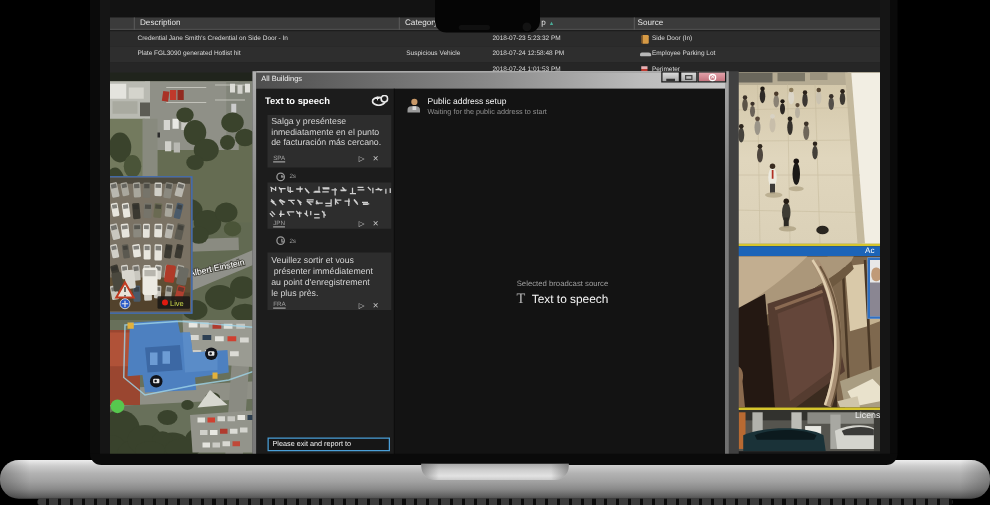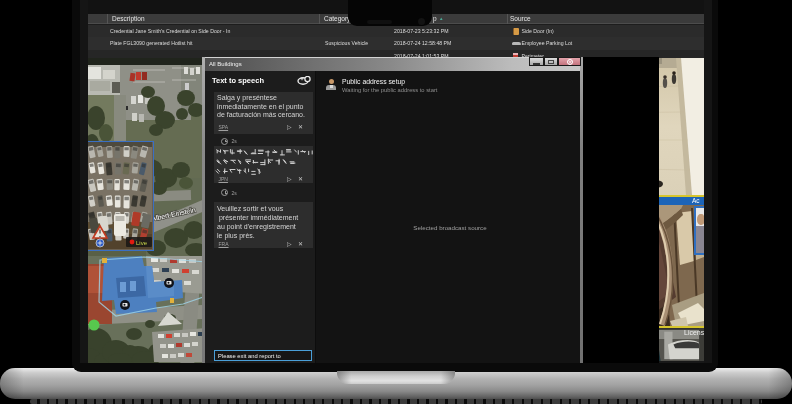--- a/index.html
+++ b/index.html
@@ -593,21 +593,21 @@
     <path d="M90 18 C100 14 112 14 118 17 L118 22 L92 22 Z" fill="#3a3a38"></path>
   </svg>
   </div>
   <div class="abs" style="left:596px; top:329px; color:#f0f0f0; font-size:7px;">Licens</div>
 
   <div class="abs" style="left:606px; top:206px; width:12px; height:49px; border:2px solid #2f6fc0; background:#e8e8e8;">
       <div class="abs" style="left:1px; top:6px; width:8px; height:11px; background:#c09a78; border-radius:45%;"></div>
       <div class="abs" style="left:0; top:18px; width:9px; height:27px; background:#8a8692;"></div>
     </div>
 
-  <div class="abs" id="win" style="left:114px; top:57px; width:457px; height:307px; background:#000000;">
+  <div class="abs" id="win" style="left:114px; top:57px; width:389px; height:307px; background:#404040;">
 
     <div class="abs" style="left:0; top:0; width:3px; height:307px; background:linear-gradient(180deg,#b0b0b0,#8a8a8a 30%,#787878);"></div>
     <div class="abs" style="left:378px; top:0; width:3px; height:307px; background:linear-gradient(180deg,#a8a8a8,#808080 30%,#707070);"></div>
 
     <div class="abs" style="left:3px; top:0; width:375px; height:14px; background:linear-gradient(90deg,#4e4e4e,#8a8a8a 50%,#bcbcbc 82%,#c8c8c8); border-top:1px solid #d2d2d2;"></div>
     <div class="abs" style="left:7px; top:3.5px; color:#f2f2f2; font-size:6px;">All Buildings</div>
 
     <div class="abs" style="left:327px; top:0; width:15px; height:9px; background:linear-gradient(#dcdcdc,#a8a8a8); border:1px solid #1a1a1a;">
         <div class="abs" style="left:3px; top:5px; width:7px; height:1.5px; background:#333;"></div>
       </div>
@@ -663,20 +663,21 @@
     <div class="abs" style="left:114px; top:14px; width:264px; height:293px; background:#131313;"></div>
     <div class="abs" style="left:124px; top:22px; width:10px; height:11px;">
       <div class="abs" style="left:2.5px; top:0; width:5px; height:5px; background:#c89868; border-radius:50%;"></div>
       <div class="abs" style="left:0; top:5.5px; width:10px; height:5.5px; background:#9a9a9a; border-radius:3px 3px 0 0;"></div>
       <div class="abs" style="left:4px; top:5.5px; width:2.5px; height:3px; background:#d8d8d8;"></div>
     </div>
     <div class="abs" style="left:140px; top:20.5px; color:#f5f5f5; font-size:6.8px;">Public address setup</div>
     <div class="abs" style="left:140px; top:30px; color:#8f8f8f; font-size:5.8px;">Waiting for the public address to start</div>
 
     <div class="abs" style="left:116px; top:167px; width:264px; text-align:center; color:#a0a0a0; font-size:6.2px;">Selected broadcast source</div>
+    <div class="abs" style="left:116px; top:175.5px; width:264px; text-align:center; color:#f5f5f5; font-size:9.5px;"><span style="font-family:'Liberation Serif',serif; color:#b8b8b8; font-size:11.5px;">T</span>&nbsp; Text to speech</div>
   </div>
 
 </div>
 
 <div class="abs" style="left:348px; top:0; width:84px; height:26px; background:#050505; border-radius:0 0 9px 9px;">
   <div class="abs" style="left:19px; top:20px; width:25px; height:4px; background:#101010; border-radius:2px;"></div>
   <div class="abs" style="left:70px; top:18px; width:7px; height:7px; background:#131313; border-radius:50%;"></div>
 </div>
 
 <div class="abs" style="left:0; top:368px; width:792px; height:31px; border-radius:15px; background:linear-gradient(180deg,#ededed 0%,#cdcdcd 15%,#b2b2b2 35%,#a2a2a2 55%,#8a8a8a 75%,#646464 92%,#4f4f4f 100%);"></div>

